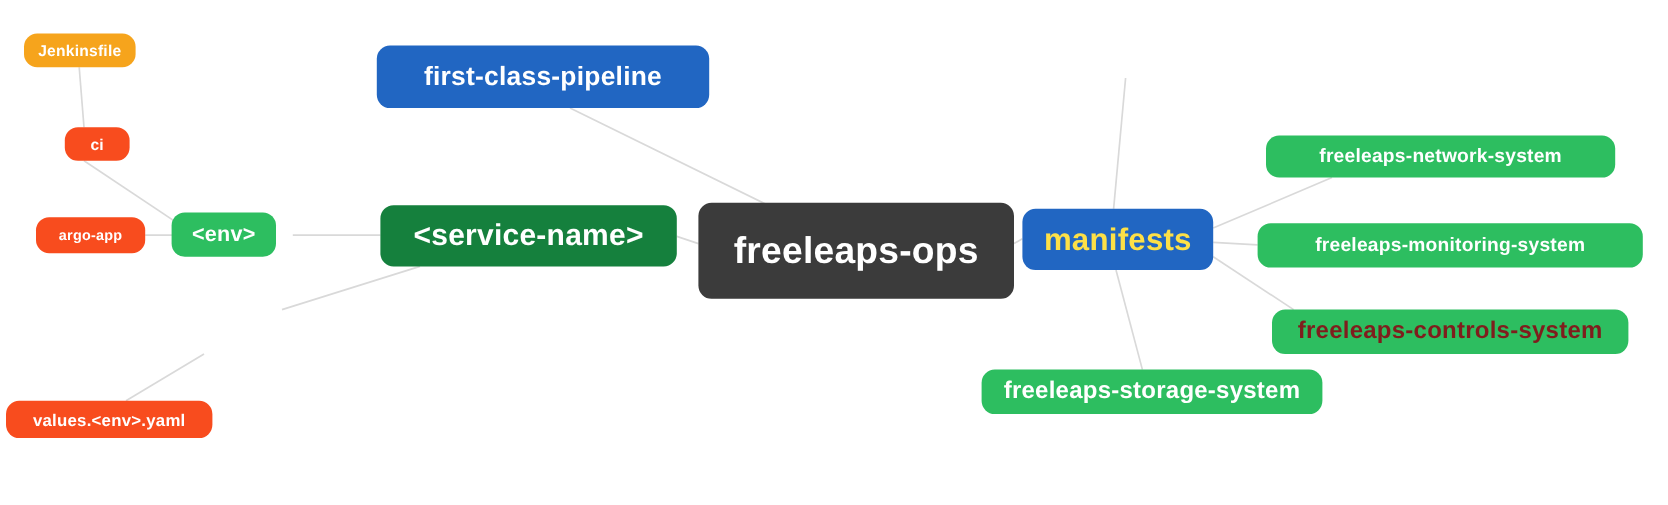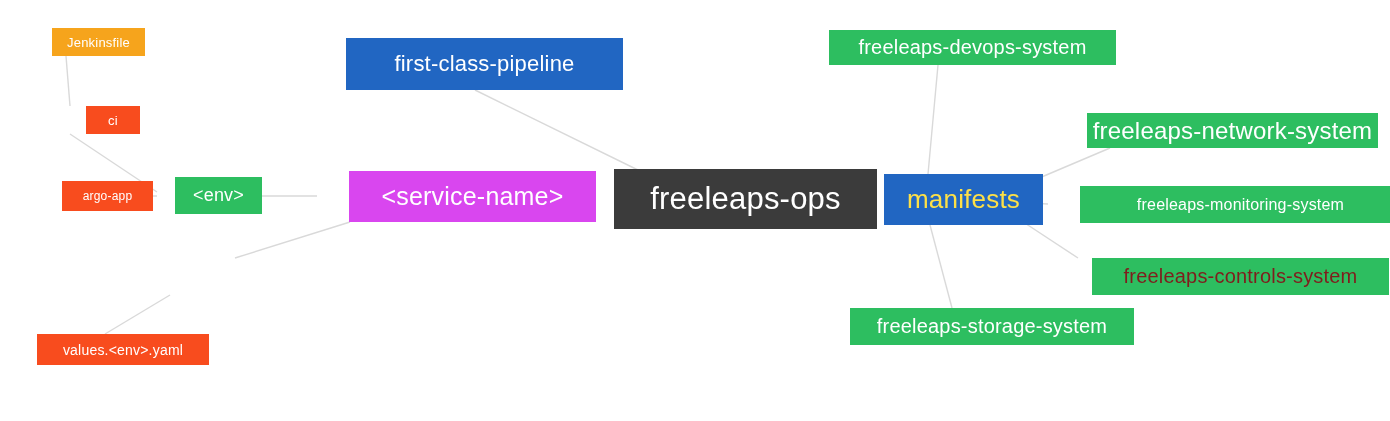--- a/index.html
+++ b/index.html
@@ -8,35 +8,35 @@
     width:1390px;height:421px;
     background:#ffffff;
     font-family:"Liberation Sans","DejaVu Sans",sans-serif;
     overflow:hidden;
   }
   .edges{position:absolute;left:0;top:0;width:1390px;height:421px;z-index:0;}
   svg line{stroke-width:1.4px;fill:none;}
   .node{
     position:absolute;z-index:1;
     display:flex;align-items:center;justify-content:center;
-    color:#ffffff;border-radius:0;
+    color:#ffffff;border-radius:11px;
     white-space:nowrap;box-sizing:border-box;
-    font-weight:400;cursor:pointer;letter-spacing:.2px;margin-left:32px;
+    font-weight:700;cursor:pointer;letter-spacing:.2px;
   }
   
   .n-jenkinsfile{left:20px;top:28px;width:93px;height:28px;font-size:13px;}
   .n-ci{left:54px;top:106px;width:54px;height:28px;font-size:13px;}
   .n-argo-app{left:30px;top:181px;width:91px;height:30px;font-size:12px;}
   .n-env{left:143px;top:177px;width:87px;height:37px;font-size:18px;}
   .n-fcp{left:314px;top:38px;width:277px;height:52px;font-size:22px;}
   .n-service{left:317px;top:171px;width:247px;height:51px;font-size:25px;}
-  .n-root{left:582px;top:169px;width:263px;height:60px;font-size:31px;}
+  .n-root{left:582px;top:169px;width:263px;height:80px;font-size:31px;}
   .n-manifests{left:852px;top:174px;width:159px;height:51px;font-size:26px;}
   .n-devops{left:797px;top:30px;width:287px;height:35px;font-size:20px;}
-  .n-network{left:1055px;top:113px;width:291px;height:35px;font-size:24px;}
+  .n-network{left:1055px;top:113px;width:291px;height:35px;font-size:16px;}
   .n-monitoring{left:1048px;top:186px;width:321px;height:37px;font-size:16px;}
   .n-controls{left:1060px;top:258px;width:297px;height:37px;font-size:20px;}
   .n-storage{left:818px;top:308px;width:284px;height:37px;font-size:20px;}
   .n-helm{left:147px;top:258px;width:117px;height:37px;font-size:19px;}
   .n-values{left:5px;top:334px;width:172px;height:31px;font-size:14px;}
 </style>
 </head>
 <body>
 
 <div class="canvas">
@@ -56,23 +56,22 @@
     <line x1="1011" y1="202" x2="1048" y2="204" stroke="#d9d9d9"></line>
     <line x1="1011" y1="214" x2="1078" y2="258" stroke="#d9d9d9"></line>
     <line x1="930" y1="225" x2="952" y2="308" stroke="#d9d9d9"></line>
   </svg>
 
   <div class="node n-jenkinsfile" style="background-color: rgb(246, 164, 28); color: rgb(255, 255, 255);">Jenkinsfile</div>
   <div class="node n-ci" style="background-color: rgb(248, 76, 30); color: rgb(255, 255, 255);">ci</div>
   <div class="node n-argo-app" style="background-color: rgb(248, 76, 30); color: rgb(255, 255, 255);">argo-app</div>
   <div class="node n-env" style="background-color: rgb(45, 190, 96); color: rgb(255, 255, 255);">&lt;env&gt;</div>
   <div class="node n-fcp" style="background-color: rgb(33, 102, 194); color: rgb(255, 255, 255);">first-class-pipeline</div>
-  <div class="node n-service" style="background-color: #d946ef; color: rgb(255, 255, 255);">&lt;service-name&gt;</div>
+  <div class="node n-service" style="background-color: #15803d; color: rgb(255, 255, 255);">&lt;service-name&gt;</div>
   <div class="node n-root" style="background-color: rgb(59, 59, 59); color: rgb(255, 255, 255);">freeleaps-ops</div>
   <div class="node n-manifests" style="background-color: rgb(33, 102, 194); color: #fde047;">manifests</div>
-  <div class="node n-devops" style="background-color: rgb(45, 190, 96); color: rgb(255, 255, 255);">freeleaps-devops-system</div>
   <div class="node n-network" style="background-color: rgb(45, 190, 96); color: rgb(255, 255, 255);">freeleaps-network-system</div>
   <div class="node n-monitoring" style="background-color: rgb(45, 190, 96); color: rgb(255, 255, 255);">freeleaps-monitoring-system</div>
   <div class="node n-controls" style="background-color: rgb(45, 190, 96); color: #7f1d1d;">freeleaps-controls-system</div>
   <div class="node n-storage" style="background-color: rgb(45, 190, 96); color: rgb(255, 255, 255);">freeleaps-storage-system</div>
   <div class="node n-values" style="background-color: rgb(248, 76, 30); color: rgb(255, 255, 255);">values.&lt;env&gt;.yaml</div>
 
 </div>
 
 </body></html>

